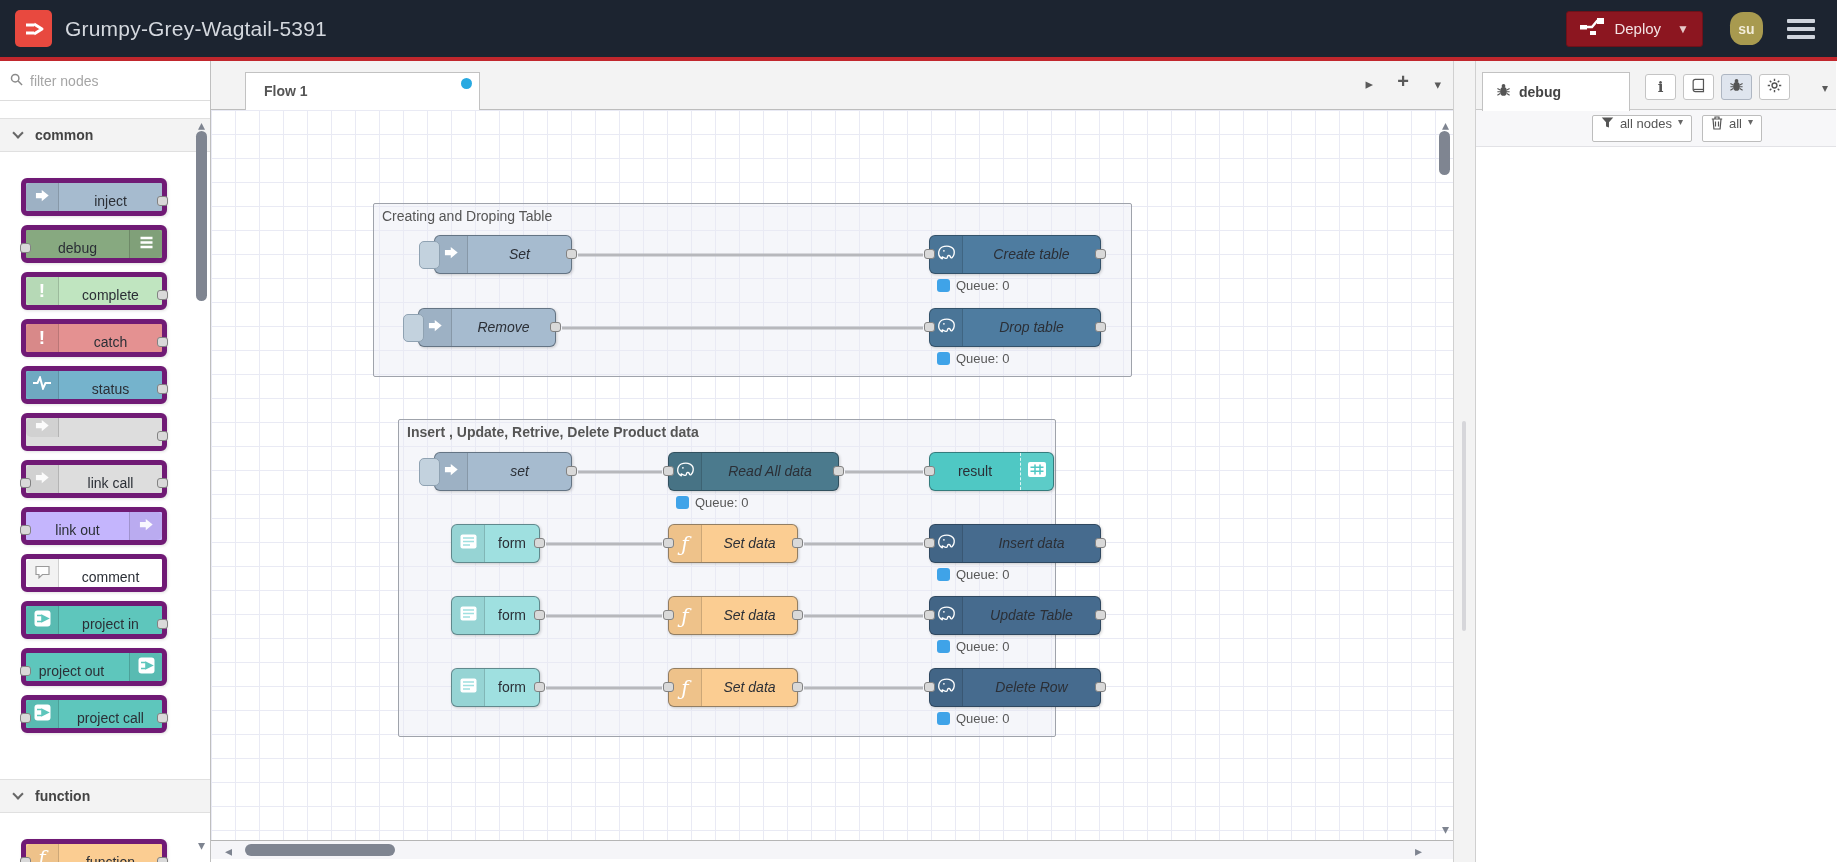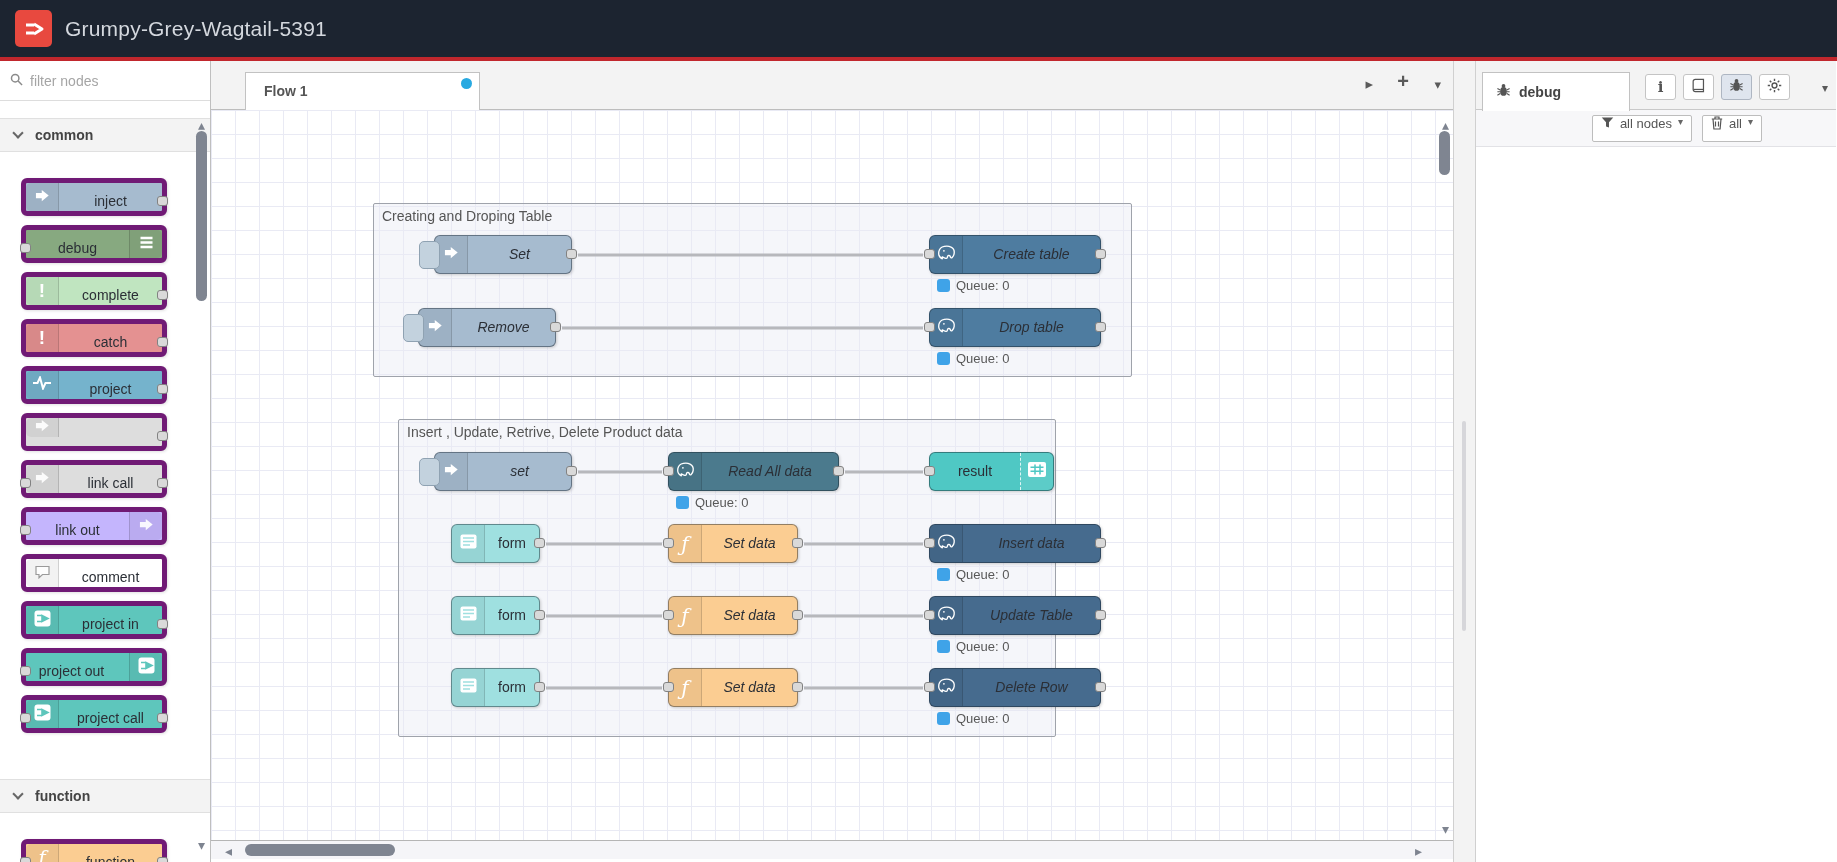--- a/index.html
+++ b/index.html
@@ -113,20 +113,40 @@
 </head>
 <body>
 
 <div class="header">
   <div class="nr-logo">
     <svg width="24" height="24" viewBox="0 0 24 24">
         <path d="M4 8h8M4 16h8M12 7l8 5-8 5" fill="none" stroke="#fff" stroke-width="3" stroke-linejoin="round"></path>
       </svg>
   </div>
   <div class="app-title">Grumpy-Grey-Wagtail-5391</div>
+  <div class="header-right">
+    <div class="deploy-btn">
+      <span>
+        <svg width="24" height="18" viewBox="0 0 24 18">
+            <rect x="0" y="7" width="7" height="4.5" fill="#fff"></rect>
+            <path d="M7 9h5l5-6h3" stroke="#fff" stroke-width="2.4" fill="none"></path>
+            <rect x="17" y="0" width="7" height="6" fill="#fff"></rect>
+            <rect x="10" y="13" width="6" height="4" fill="#fff"></rect>
+          </svg>
+      </span>
+      <span class="dlabel">Deploy</span>
+      <span class="dchev">▼</span>
+    </div>
+    <div class="avatar">su</div>
+    <div class="hamburger">
+        <div></div>
+        <div></div>
+        <div></div>
+      </div>
+  </div>
 </div>
 <div class="accent-line"></div>
 
 <div class="main">
 
   <div class="palette">
     <div class="filter-row">
       <span>
         <svg width="13" height="13" viewBox="0 0 14 14" fill="none" stroke="#8a8a8a" stroke-width="1.6">
             <circle cx="5.6" cy="5.6" r="4"></circle>
@@ -172,21 +192,21 @@
             </span>
             <span class="node-label">catch</span>
             <span class="port out"></span>
           </div>
           <div class="pal-node" style="background: rgb(117, 179, 204);">
             <span class="icon-strip left">
               <span><svg width="18" height="14" viewBox="0 0 18 14">
                   <path d="M0 7h4.5L7 1.5 10 12.5 12.5 7H18" fill="none" stroke="#fff" stroke-width="2"></path>
                 </svg></span>
             </span>
-            <span class="node-label">project</span>
+            <span class="node-label">status</span>
             <span class="port out"></span>
           </div>
           <div class="pal-node" style="background: rgb(221, 221, 221); flex-direction: column;">
             <span class="icon-strip left">
               <span><svg width="15" height="15" viewBox="0 0 16 16">
                   <path d="M1 5.2h6.2V2l7.4 6-7.4 6v-3.2H1z" fill="rgba(255,255,255,0.9)"></path>
                 </svg></span>
             </span>
             <span class="node-label">link in</span>
             <span class="port out"></span>
@@ -301,21 +321,21 @@
       <div class="scroll-thumb" style="right:3px; top:21px; width:11px; height:44px;"></div>
       <span class="scroll-arrow" style="right:4px; top:712px;">▾</span>
       <div class="hscroll-strip">
         <span class="scroll-arrow" style="left:14px; top:4px;">◂</span>
         <div class="scroll-thumb" style="left:34px; top:4px; width:150px; height:12px;"></div>
         <span class="scroll-arrow" style="left:1204px; top:4px;">▸</span>
       </div>
     <div class="flow-group" style="left: 162px; top: 93px; width: 759px; height: 174px;">
           <div class="group-label">Creating and Droping Table</div>
         </div>
-        <div class="flow-group" style="left: 187px; top: 309px; width: 658px; height: 318px;">
+        <div class="flow-group" style="left: 187px; top: 309px; width: 658px; height: 318px; font-weight: bold;">
           <div class="group-label">Insert , Update, Retrive, Delete Product data</div>
         </div>
         <div class="flow-node" style="background: rgb(166, 187, 207); left: 223px; top: 125px; width: 138px;">
           <span class="icon-strip left">
             <span><svg width="15" height="15" viewBox="0 0 16 16">
                 <path d="M1 5.2h6.2V2l7.4 6-7.4 6v-3.2H1z" fill="#fff"></path>
               </svg></span>
           </span>
           <span class="node-label it">Set</span>
           <span class="port out"></span>

